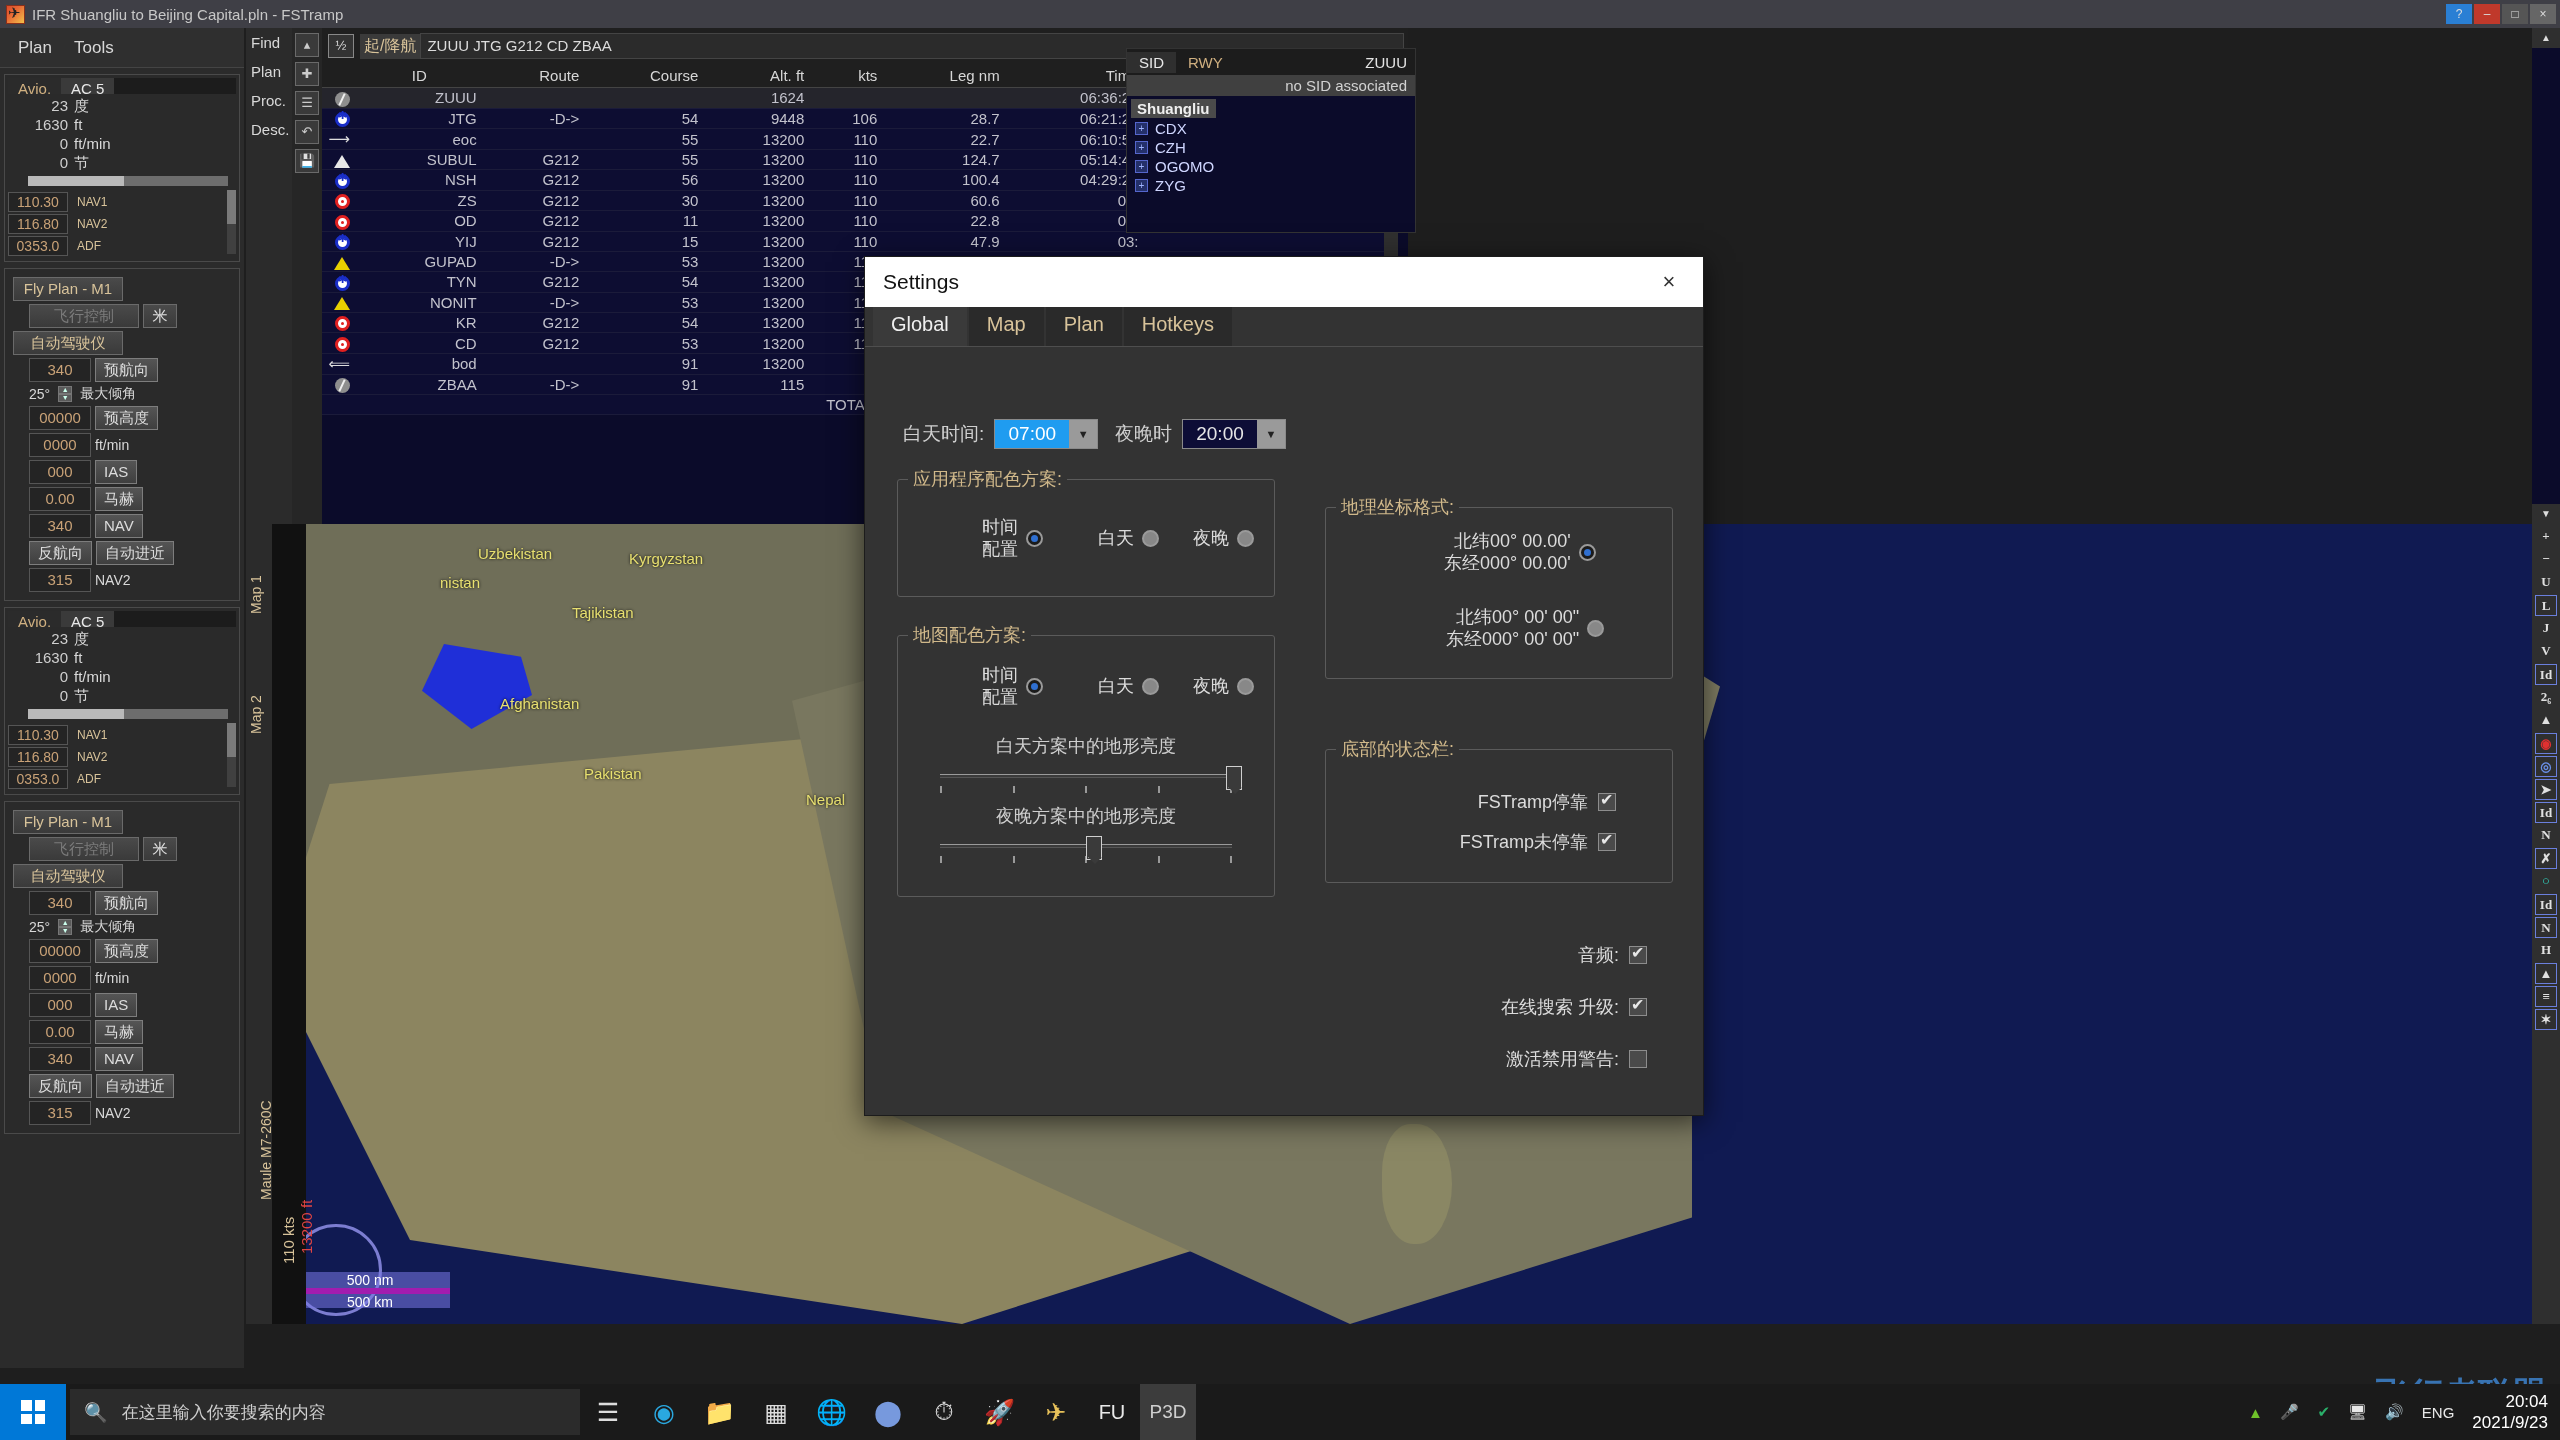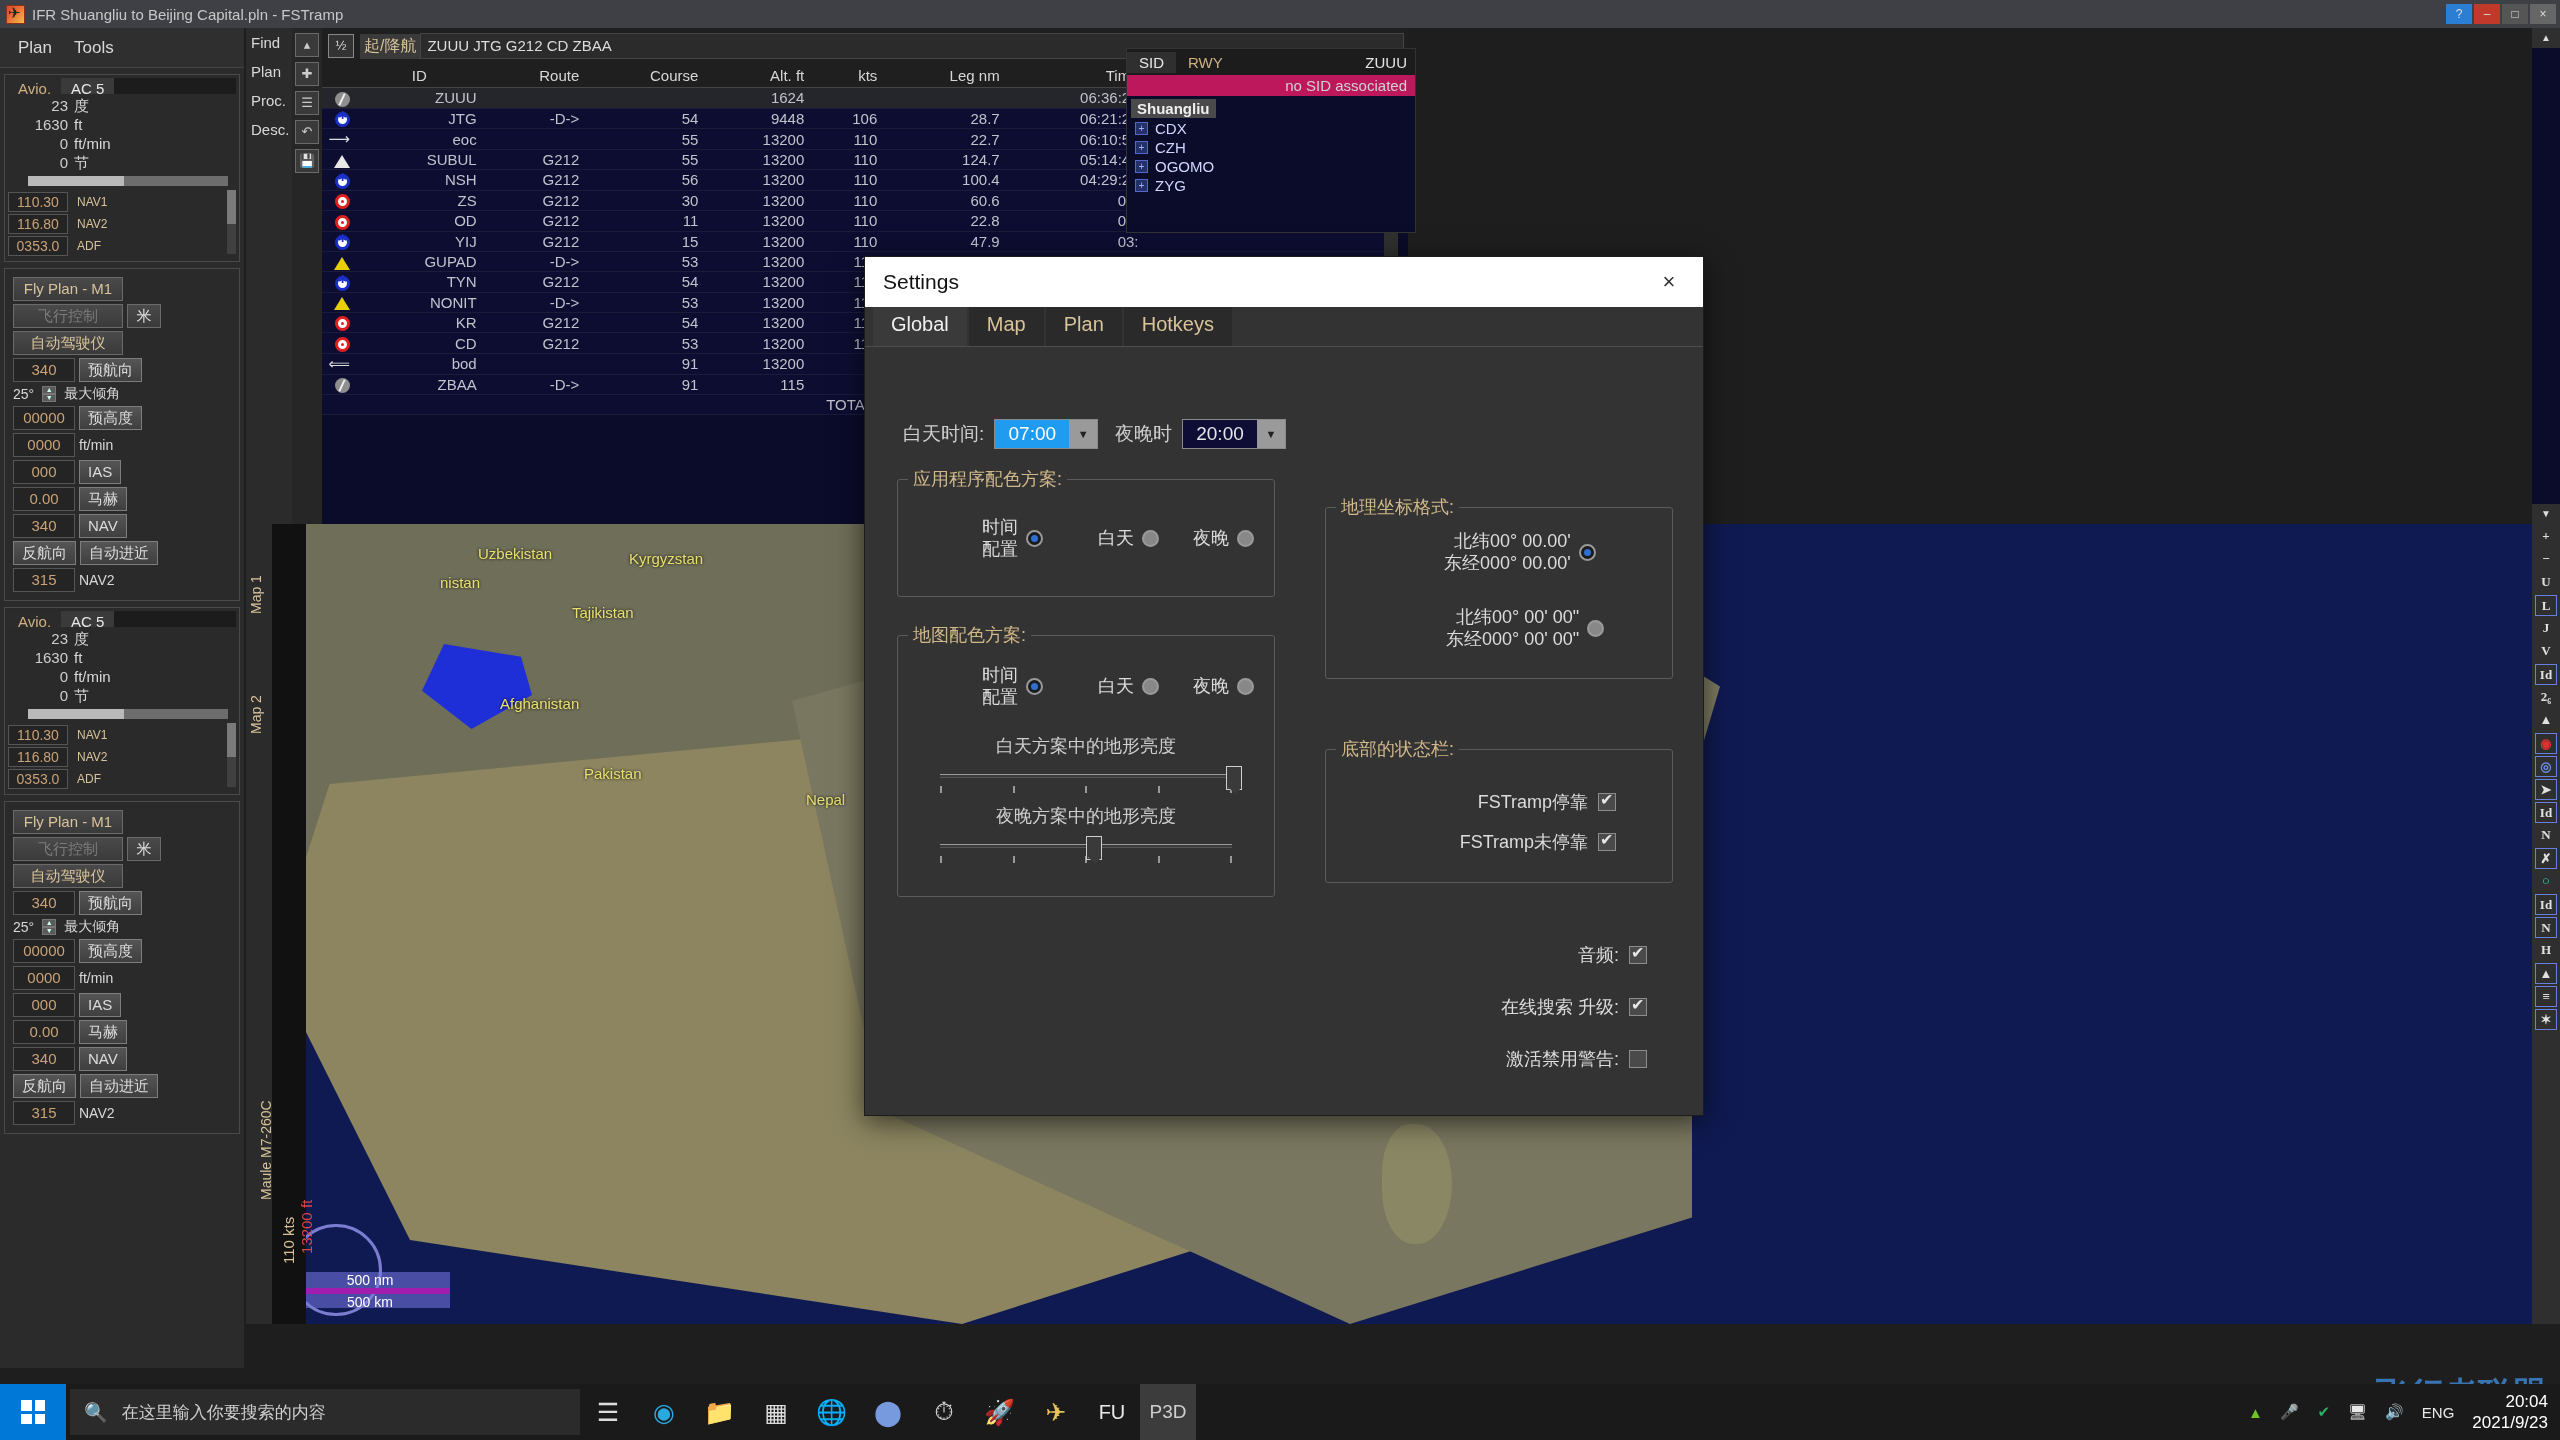--- a/index.html
+++ b/index.html
@@ -41,21 +41,21 @@
   .navrow { display:flex; align-items:center; margin:2px 0; }
   .navbox { width:60px; height:20px; border:1px solid #555; background:#242424;
       color:#c9a277; font-size:14px; text-align:center; line-height:18px;}
   .navlbl { color:#d8c39a; font-size:12px; margin-left:9px;text-align:center; }
   .scroll-mini{ width:9px; height:64px; background:#404040; margin-left:40px; position:relative;}
   .scroll-mini:before{content:"";position:absolute;left:0;top:0;width:9px;height:34px;background:#7a7a7a;}
   .btn-wide { display:block; width:110px; height:24px; margin:3px 0; border:1px solid #6a6a6a;
      background:linear-gradient(#4a4a4a,#3a3a3a); color:#d8c39a; font-size:15px;
      text-align:center; line-height:22px;}
   .btn-wide.dim{ color:#7b7b7b;}
-  .rowline{display:flex; align-items:center; gap:4px; margin:3px 0;}
+  .rowline{display:flex; align-items:center; gap:4px; margin:3px 16px;}
   .btn-sm{ width:34px; height:24px; border:1px solid #6a6a6a; background:linear-gradient(#4a4a4a,#3a3a3a);
      color:#e0e0e0; font-size:15px; text-align:center; line-height:22px;}
   .fld{ width:62px; height:24px; border:1px solid #555; background:#242424; color:#c9a277;
      font-size:15px; text-align:center; line-height:22px;}
   .tagbtn{ height:24px; padding:0 8px; border:1px solid #7d7d7d; background:linear-gradient(#555,#3f3f3f);
      color:#dcdcdc; font-size:15px; line-height:22px; }
   .spin{display:inline-flex;flex-direction:column;width:14px;margin:0 4px;}
   .spin i{display:block;height:8px;background:#5a5a5a;border:1px solid #777;font-style:normal;
      font-size:7px;color:#cfe;text-align:center;line-height:6px;}
   .smalltxt{color:#d8d8d8;font-size:14px;}
@@ -96,21 +96,21 @@
   .fp-scroll{ position:absolute; right:10px; top:36px; width:14px; bottom:10px; background:#2f2f2f;}
   .fp-scroll .up,.fp-scroll .dn{height:14px;background:#4a4a4a;color:#ddd;font-size:9px;text-align:center;line-height:13px;}
   .fp-scroll .th{position:absolute;top:18px;left:0;width:14px;height:150px;background:#6a6a6a;}
 
   
   .sidwin { position:absolute; left:1126px; top:48px; width:290px; height:185px; background:#0b0b2a; border:1px solid #333;}
   .sid-tabs{ display:flex; align-items:center; height:26px; background:#1c1c1c;}
   .sid-tab{ padding:2px 12px; font-size:15px; color:#d0b080;}
   .sid-tab.sel{ color:#e8e8e8; background:#2f2f2f;}
   .sid-apt{ margin-left:auto; padding-right:8px; color:#e4e4e4; font-size:15px;}
-  .sid-note{ text-align:right; padding:2px 8px; color:#d2d2d2; font-size:15px; background:#be185d;}
+  .sid-note{ text-align:right; padding:2px 8px; color:#d2d2d2; font-size:15px; background:#404040;}
   .sid-tree{ padding:3px 0 0 4px;}
   .sid-root{ display:inline-block; background:#4a4a4a; color:#efefef; font-size:15px; padding:1px 6px; font-weight:bold;}
   .sid-item{ display:flex; align-items:center; color:#cfd6ff; font-size:15px; margin:2px 0 2px 4px;}
   .plusbox{ width:13px; height:13px; border:1px solid #5566cc; background:#24306a; color:#9fb4ff;
      font-size:10px; line-height:11px; text-align:center; margin-right:7px;}
 
   
   .map { position:absolute; left:246px; top:524px; width:2286px; height:800px; overflow:hidden;
      background:#131a4a; }
   .map .ocean{position:absolute;inset:0;background:#101a52;}

